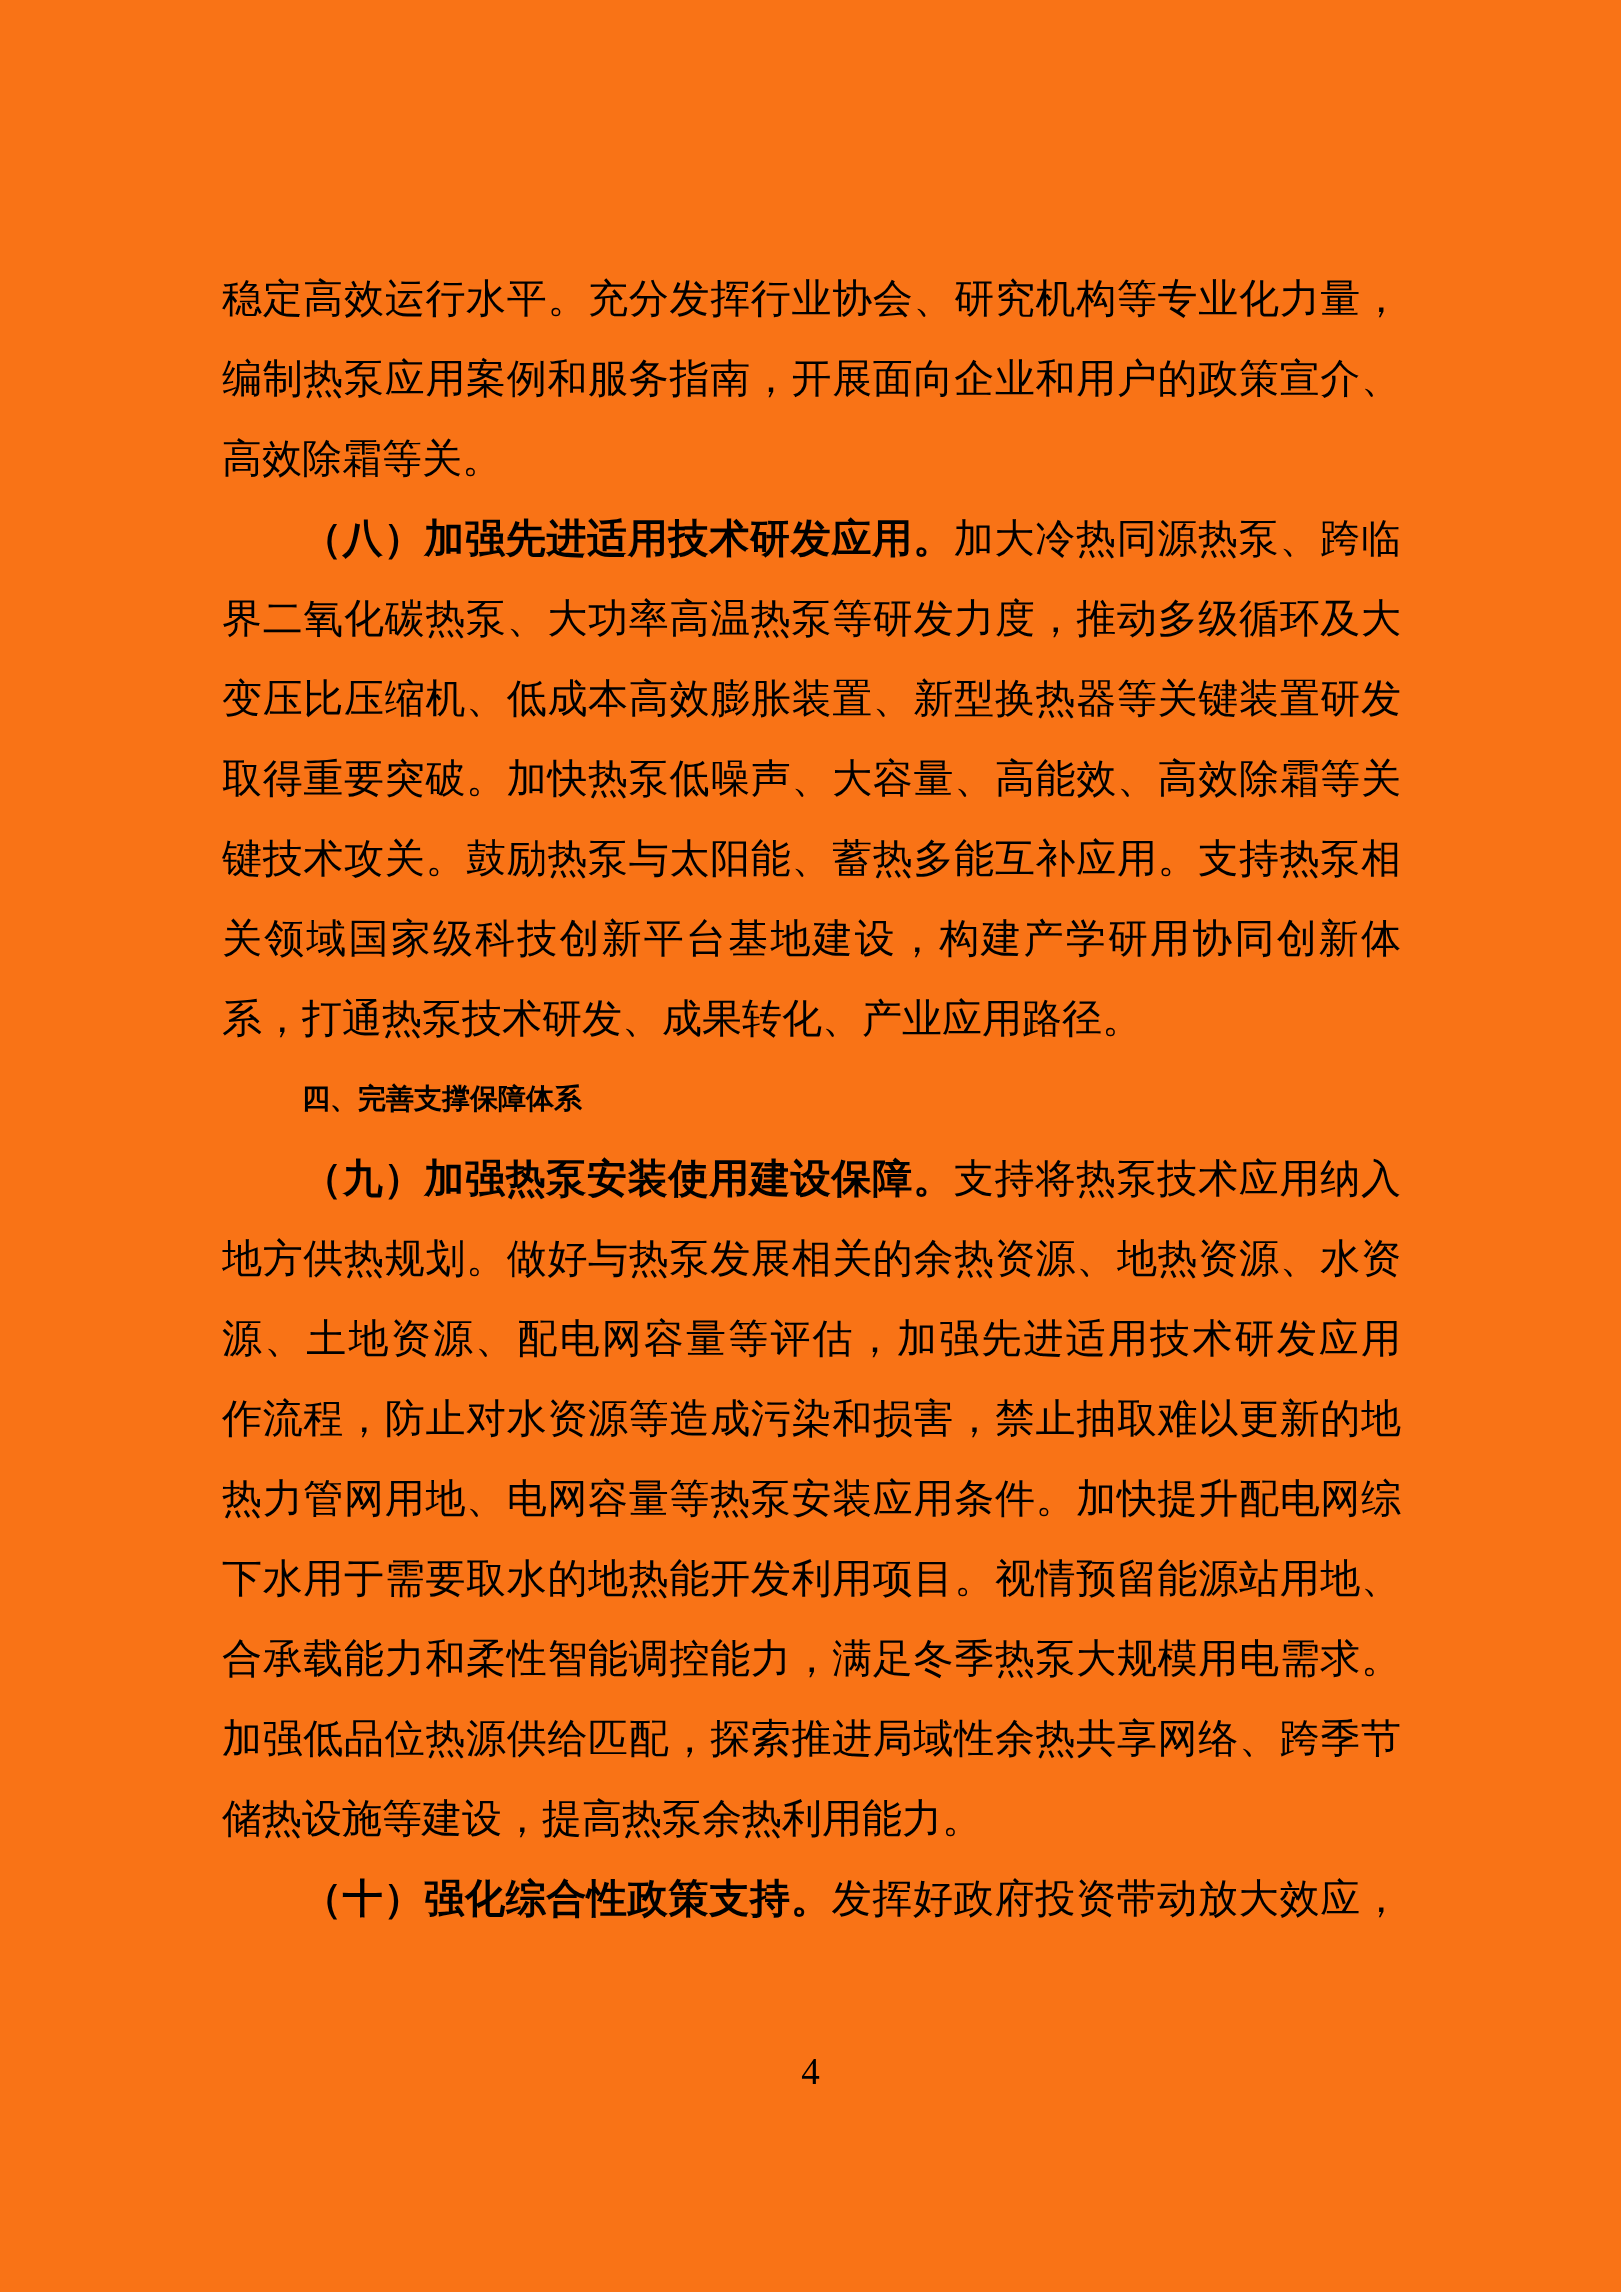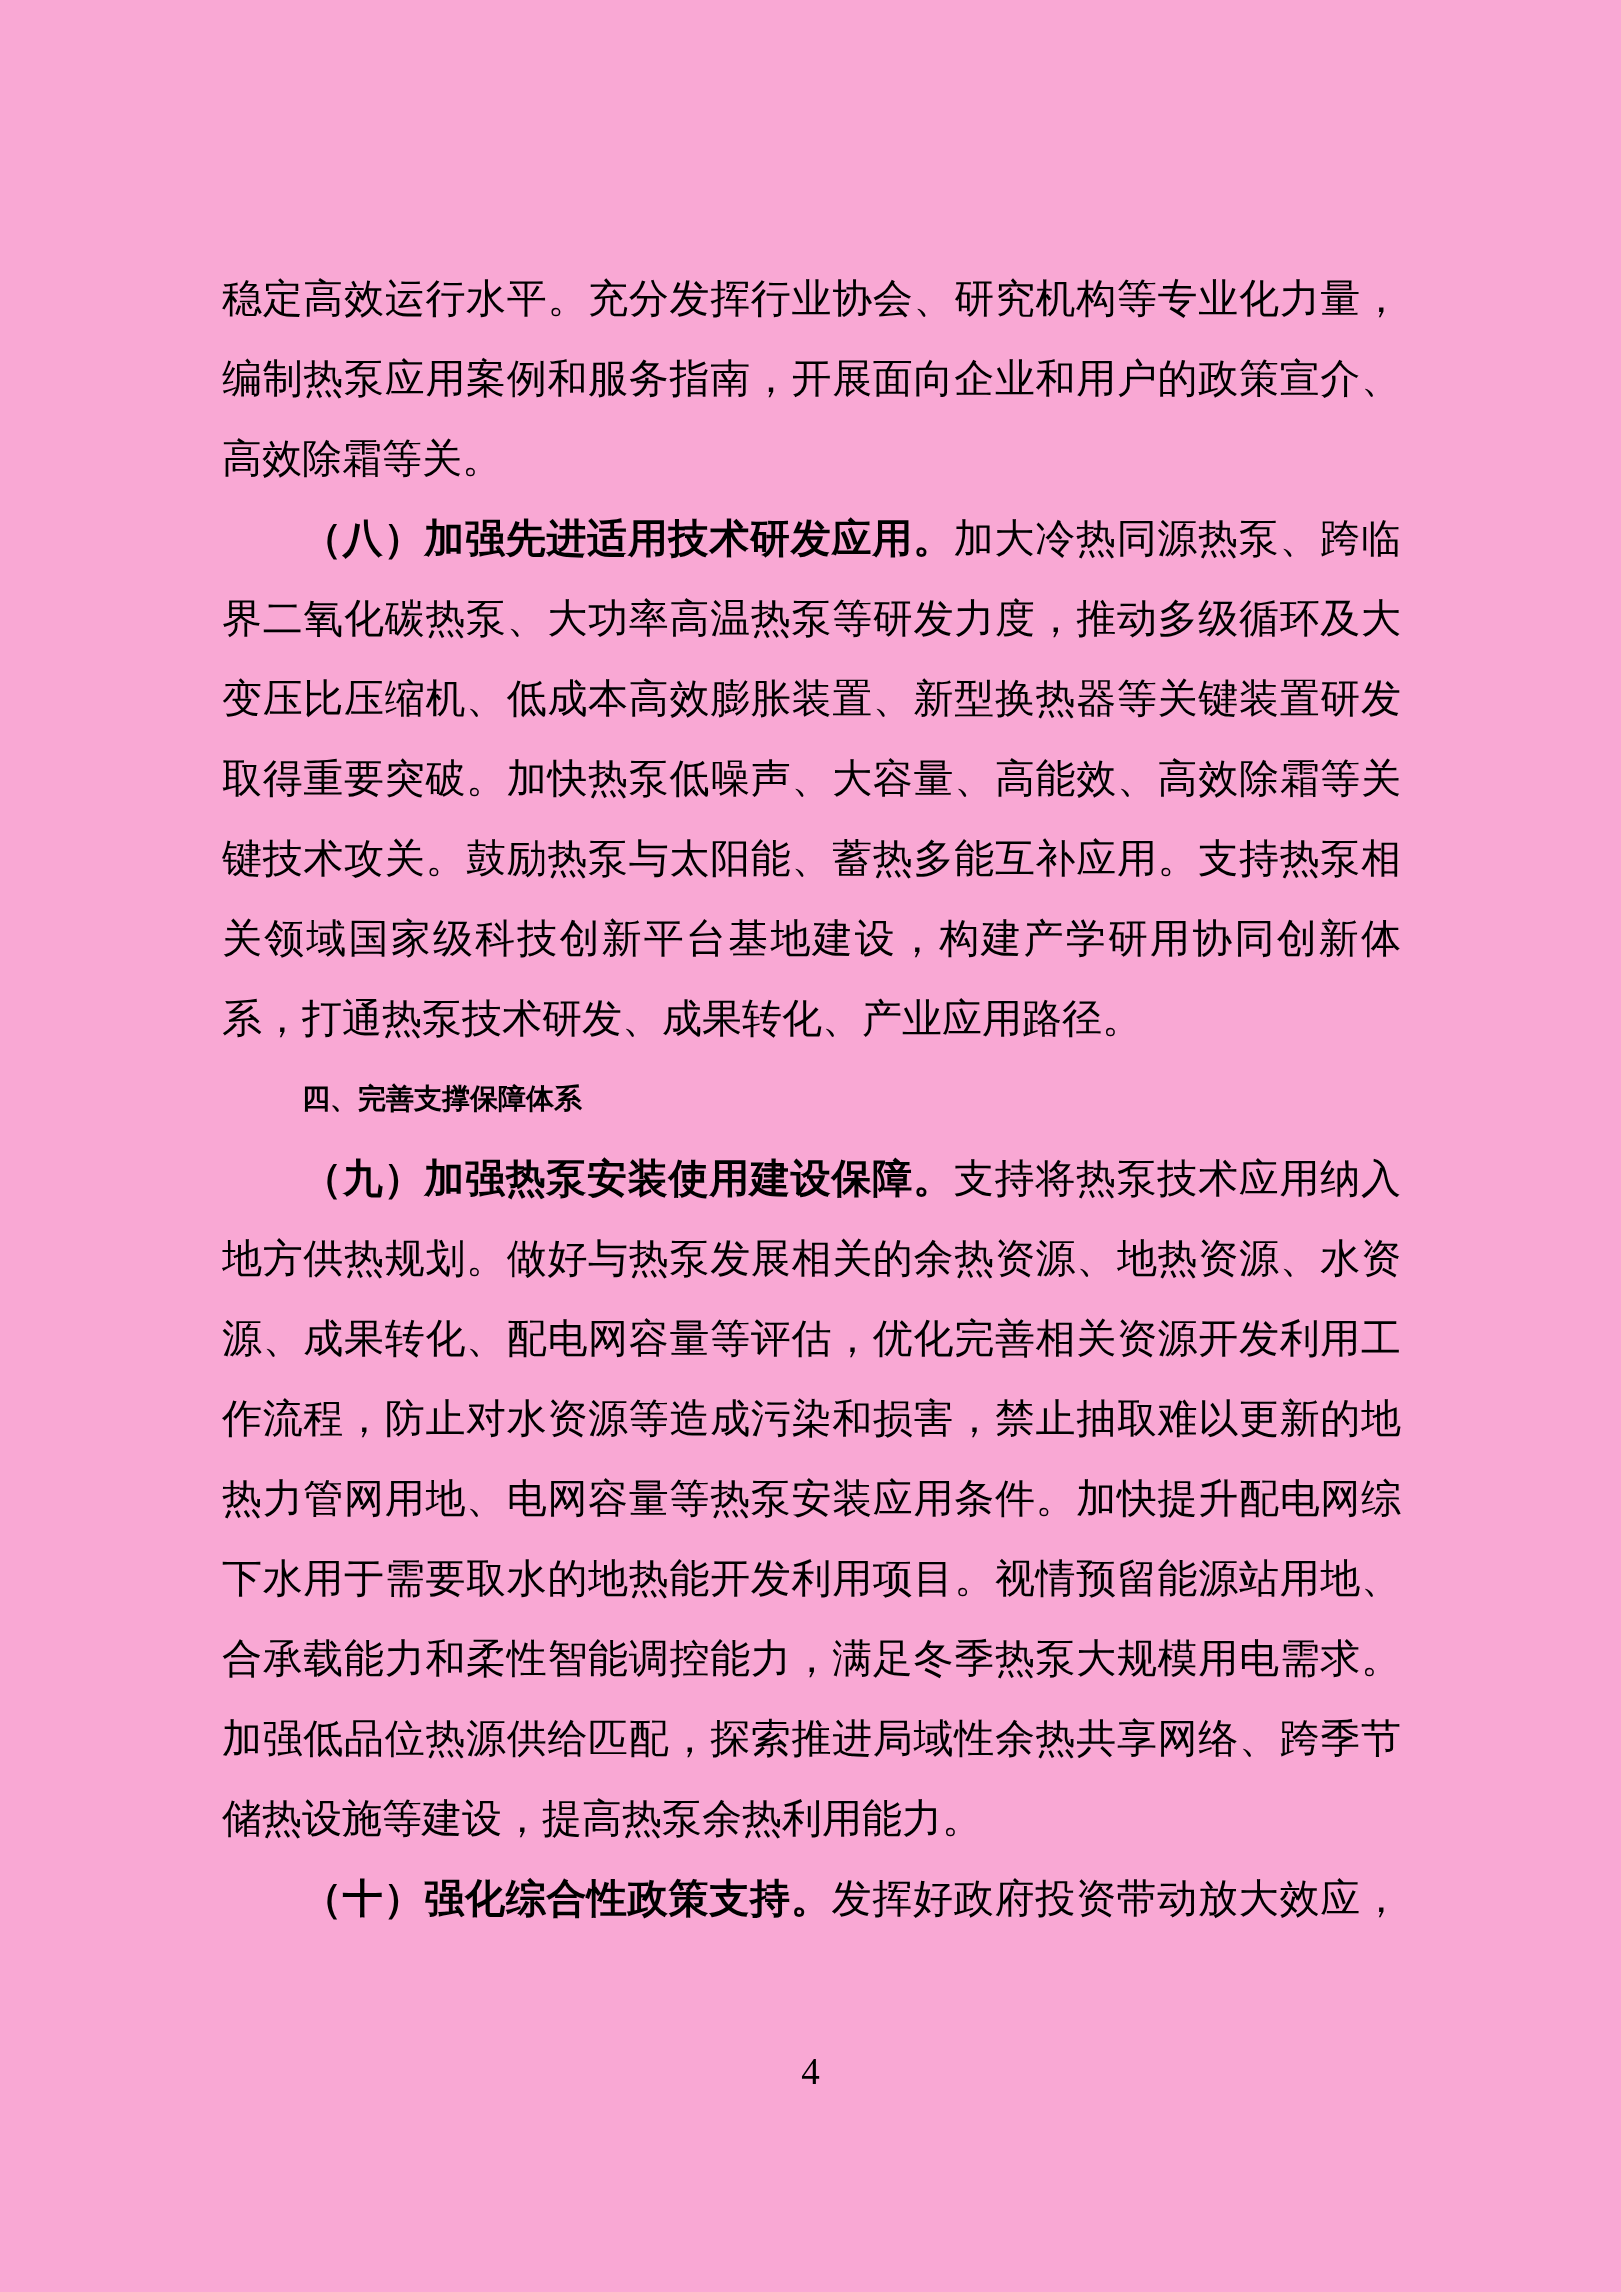--- a/index.html
+++ b/index.html
@@ -5,21 +5,21 @@
   html, body {
     margin: 0;
     padding: 0;
     background: #e8e8e8;
   }
   .page {
     position: relative;
     width: 1621px;
     height: 2293px;
     margin: 0 auto;
-    background: #f9a8d4;
+    background: #f97316;
     overflow: hidden;
   }
   .textblock {
     position: absolute;
     left: 222px;
     top: 259px;
     width: 1179px;
   }
   .line {
     font-family: "Liberation Serif", serif;
@@ -69,21 +69,21 @@
       <div class="line body indent justify"><b class="lead">（八）加强先进适用技术研发应用。</b>加大冷热同源热泵、跨临</div>
       <div class="line body justify">界二氧化碳热泵、大功率高温热泵等研发力度，推动多级循环及大</div>
       <div class="line body justify">变压比压缩机、低成本高效膨胀装置、新型换热器等关键装置研发</div>
       <div class="line body justify">取得重要突破。加快热泵低噪声、大容量、高能效、高效除霜等关</div>
       <div class="line body justify">键技术攻关。鼓励热泵与太阳能、蓄热多能互补应用。支持热泵相</div>
       <div class="line body justify">关领域国家级科技创新平台基地建设，构建产学研用协同创新体</div>
       <div class="line body">系，打通热泵技术研发、成果转化、产业应用路径。</div>
       <div class="line heading indent">四、完善支撑保障体系</div>
       <div class="line body indent justify"><b class="lead">（九）加强热泵安装使用建设保障。</b>支持将热泵技术应用纳入</div>
       <div class="line body justify">地方供热规划。做好与热泵发展相关的余热资源、地热资源、水资</div>
-      <div class="line body justify">源、成果转化、配电网容量等评估，优化完善相关资源开发利用工</div>
+      <div class="line body justify">源、土地资源、配电网容量等评估，加强先进适用技术研发应用</div>
       <div class="line body justify">作流程，防止对水资源等造成污染和损害，禁止抽取难以更新的地</div>
       <div class="line body justify">热力管网用地、电网容量等热泵安装应用条件。加快提升配电网综</div>
       <div class="line body justify">下水用于需要取水的地热能开发利用项目。视情预留能源站用地、</div>
       <div class="line body justify">合承载能力和柔性智能调控能力，满足冬季热泵大规模用电需求。</div>
       <div class="line body justify">加强低品位热源供给匹配，探索推进局域性余热共享网络、跨季节</div>
       <div class="line body">储热设施等建设，提高热泵余热利用能力。</div>
       <div class="line body indent justify"><b class="lead">（十）强化综合性政策支持。</b>发挥好政府投资带动放大效应，</div>
     </main>
   <div class="pagenum">4</div>
 </div>

